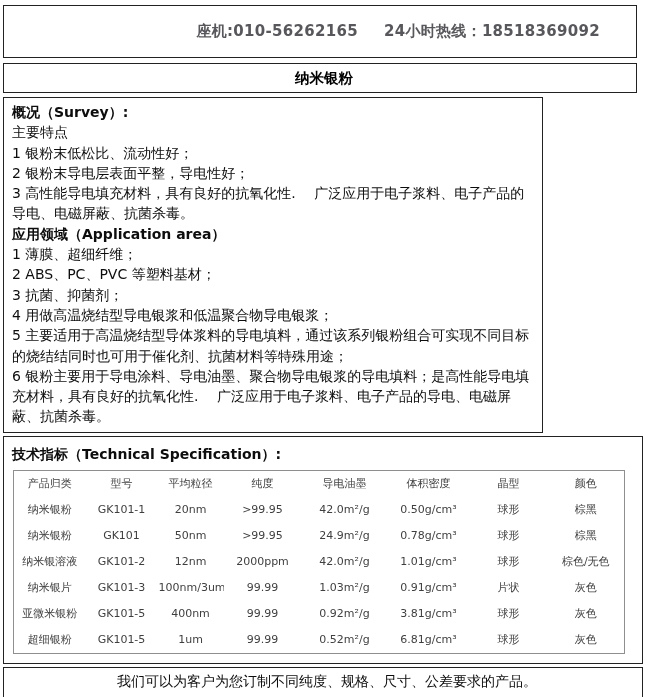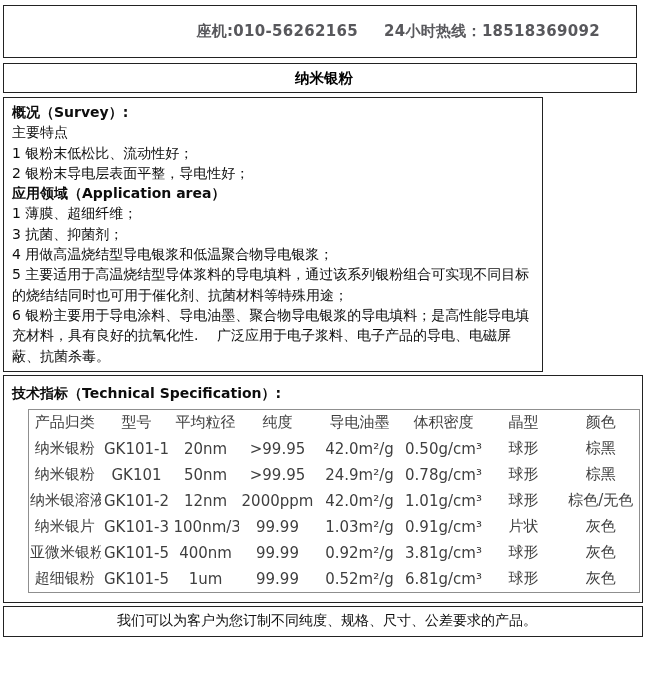--- a/index.html
+++ b/index.html
@@ -48,23 +48,23 @@
   .spec-box{
     margin-top:3px;
     width:640px;
     padding:6px 8px 9px 8px;
   }
   .spec-heading{font-size:14px;font-weight:bold;line-height:22px;margin-bottom:5px;color:#0d0d0d;}
   table.spec-table{
     border-collapse:collapse;
     table-layout:fixed;
     width:611px;
-    margin-left:16px;
+    margin-left:1px;
     border:1px solid #8f8f8f;
-    font-size:15px;color:#3f3f3f;
+    font-size:11px;color:#3f3f3f;
   }
   table.spec-table td,table.spec-table th{
     border:none;
     height:26px;
     text-align:center;
     vertical-align:middle;
     font-weight:normal;
     padding:0 1px;
     overflow:hidden;
     white-space:nowrap;
@@ -89,22 +89,24 @@
 
 <div class="box title-box">
   <span>纳米银粉</span>
 </div>
 
 <div class="box overview-box">
   <div class="sec-heading txt-line">概况（Survey）:</div>
   <div class="txt-line">主要特点</div>
   <div class="txt-line">1 银粉末低松比、流动性好；</div>
   <div class="txt-line">2 银粉末导电层表面平整，导电性好；</div>
+  <div class="txt-line">3 高性能导电填充材料，具有良好的抗氧化性.　 广泛应用于电子浆料、电子产品的导电、电磁屏蔽、抗菌杀毒。</div>
   <div class="sec-heading txt-line">应用领域（Application area）</div>
   <div class="txt-line">1 薄膜、超细纤维；</div>
+  <div class="txt-line">2 ABS、PC、PVC 等塑料基材；</div>
   <div class="txt-line">3 抗菌、抑菌剂；</div>
   <div class="txt-line">4 用做高温烧结型导电银浆和低温聚合物导电银浆；</div>
   <div class="txt-line">5 主要适用于高温烧结型导体浆料的导电填料，通过该系列银粉组合可实现不同目标的烧结结同时也可用于催化剂、抗菌材料等特殊用途；</div>
   <div class="txt-line">6 银粉主要用于导电涂料、导电油墨、聚合物导电银浆的导电填料；是高性能导电填充材料，具有良好的抗氧化性.　 广泛应用于电子浆料、电子产品的导电、电磁屏蔽、抗菌杀毒。</div>
 </div>
 
 <div class="box spec-box">
   <div class="spec-heading">技术指标（Technical Specification）:</div>
   <table class="spec-table">
     <colgroup>

